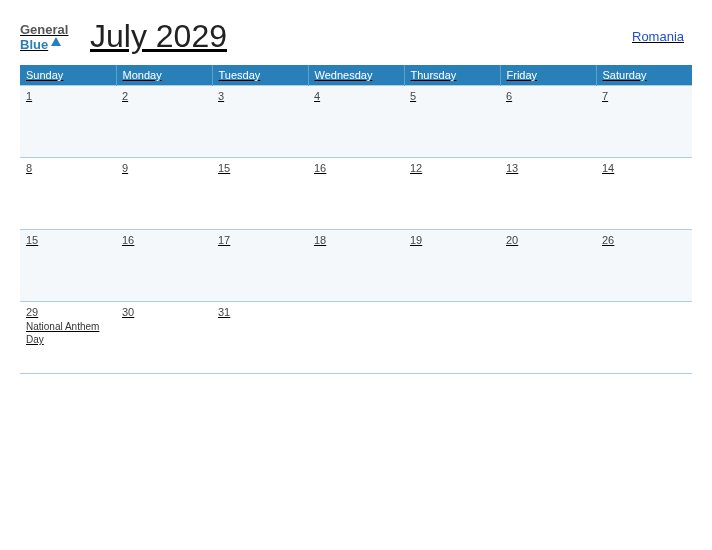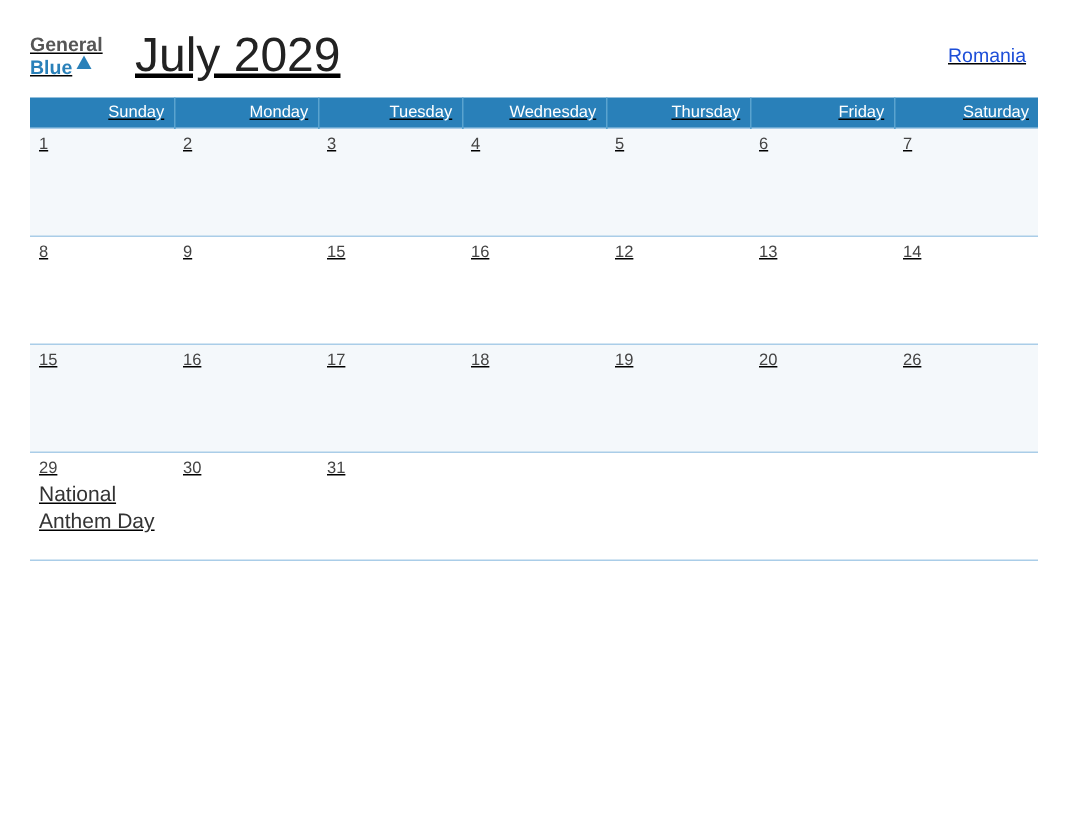--- a/index.html
+++ b/index.html
@@ -40,21 +40,21 @@
       border-collapse: collapse;
     }
     .calendar thead tr {
       background: #2980b9;
     }
     .calendar thead th {
       color: #fff;
       font-size: 11px;
       font-weight: normal;
       padding: 4px 6px;
-      text-align: right;
+      text-align: left;
       border-right: 1px solid #5aa3cf;
       width: 14.28%;
     }
     .calendar thead th:last-child {
       border-right: none;
     }
     .calendar tbody tr {
       border-bottom: 1px solid #aacde8;
     }
     .calendar tbody tr:first-child {
@@ -75,21 +75,21 @@
     }
     .calendar tbody tr:nth-child(even) td {
       background: #fff;
     }
     .day-num {
       font-size: 11px;
       color: #444;
       display: block;
     }
     .event {
-      font-size: 14px;
+      font-size: 10px;
       color: #333;
       margin-top: 2px;
       line-height: 1.3;
     }
     .logo-wrap {
       display: flex;
       flex-direction: column;
       min-width: 70px;
     }
     .logo-row1 {

